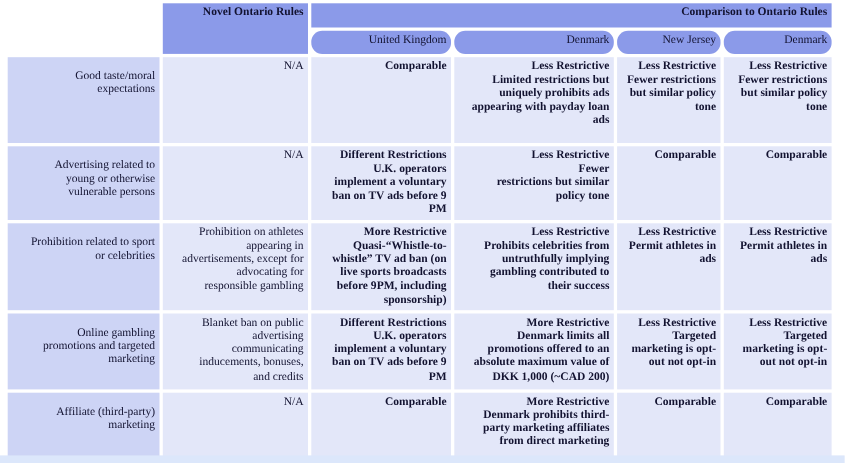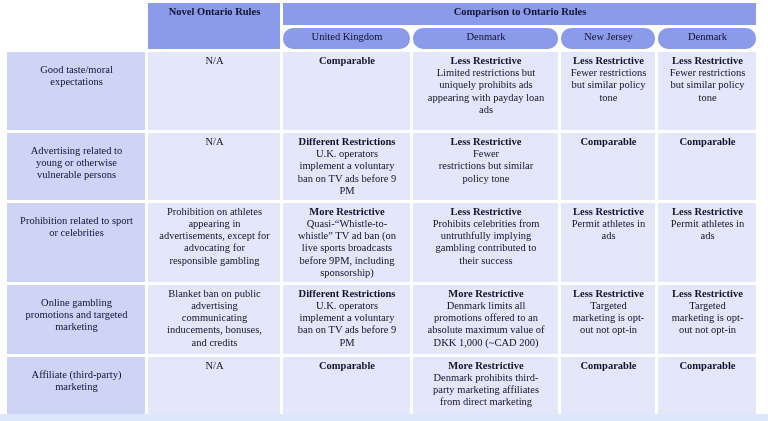--- a/index.html
+++ b/index.html
@@ -25,33 +25,33 @@
     table-layout:fixed;
     width:755px;
   }
   td,th{
     vertical-align:top;
     font-size:10.5px;
     line-height:1.16;
     padding:3px 4px 3px 5px;
     overflow:hidden;
     white-space:pre-line;
-    text-align:center;
+    text-align:right;
   }
   .blank{background:transparent;padding:0;}
   .hdr{background:var(--header-bg);font-weight:bold;}
   .hdr.sub{font-weight:normal;border-radius:10px;}
   .novel-hdr{vertical-align:top;}
   .cat{
     background:var(--category-bg);
     padding-top:12px;
   }
   .cell{background:var(--cell-bg);}
   .verdict{font-weight:bold;white-space:pre-line;}
-  .detail{white-space:pre-line;}
+  .detail{white-space:pre-line;font-weight:bold;}
   thead tr:nth-child(1){height:22px;}
   thead tr:nth-child(2){height:21px;}
   tbody tr:nth-child(1){height:78px;}
   tbody tr:nth-child(2){height:60px;}
   tbody tr:nth-child(3){height:77px;}
   tbody tr:nth-child(4){height:69px;}
   tbody tr:nth-child(5){height:61px;}
   .bottom-strip{
     position:absolute;left:0;bottom:0;width:768px;height:7px;
     background:var(--bottom-strip);

